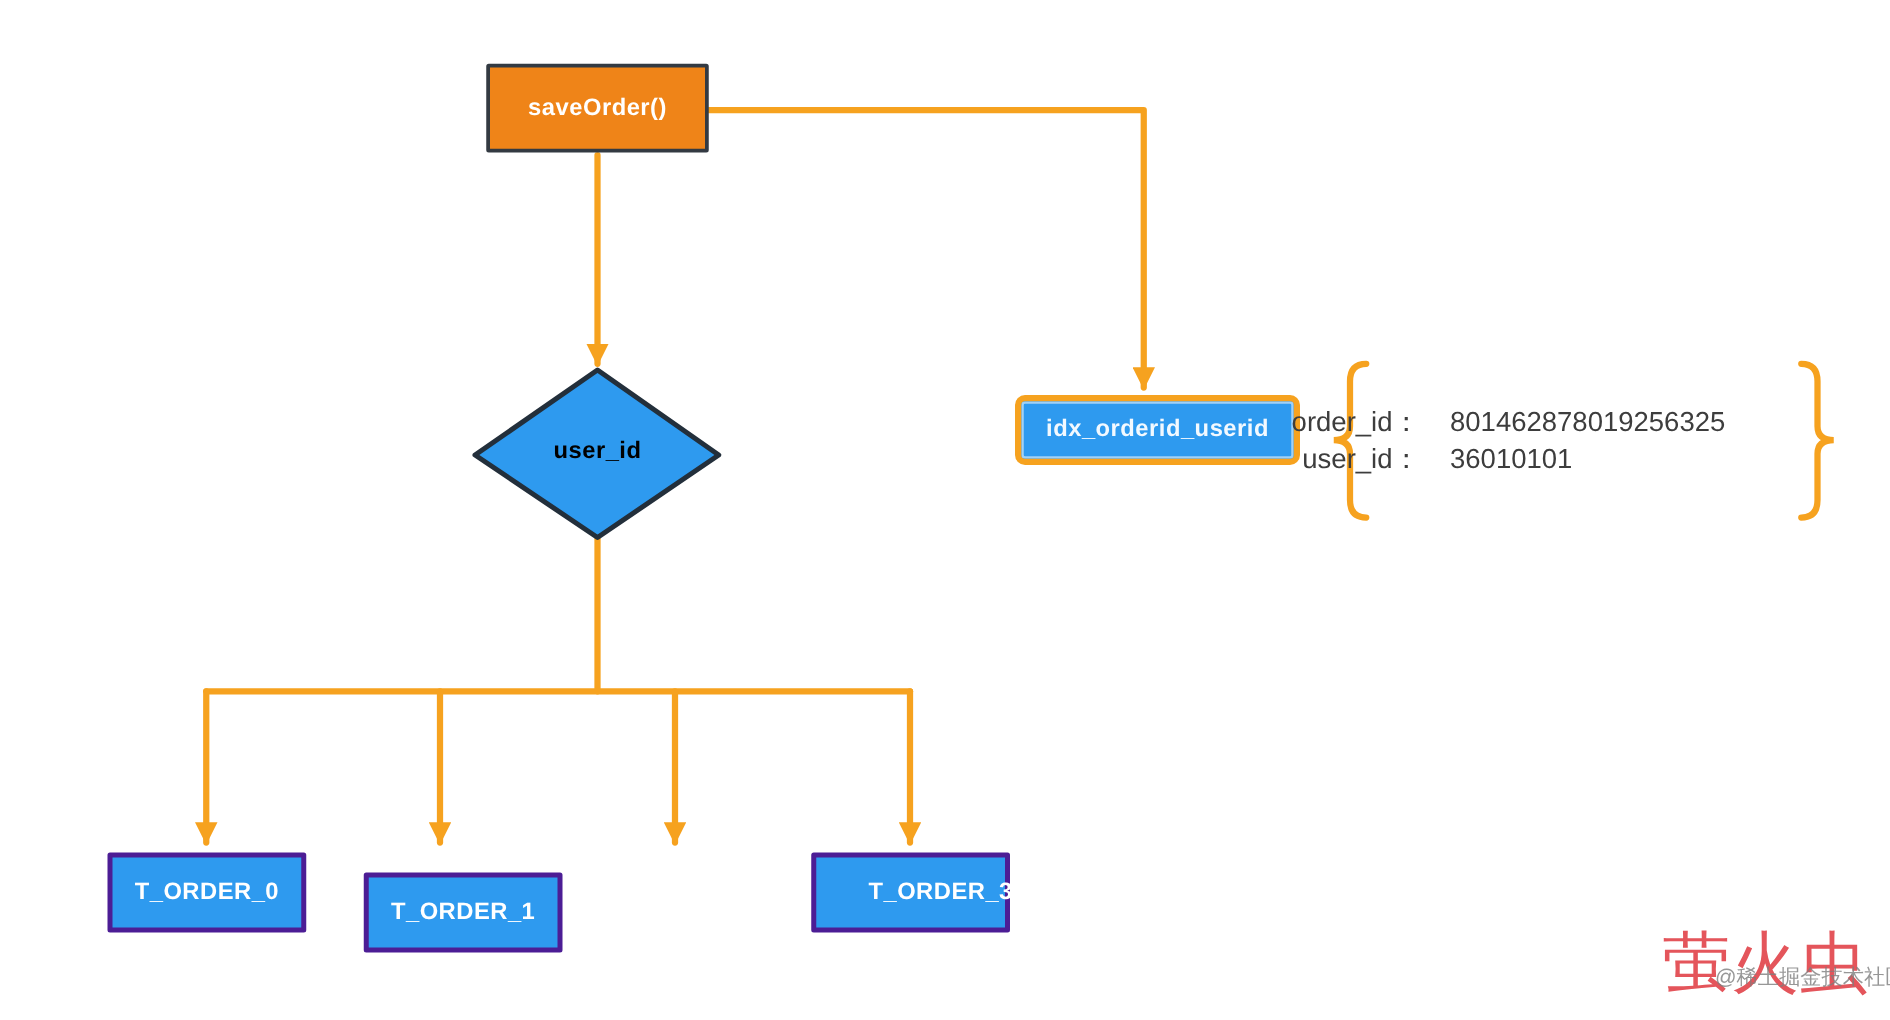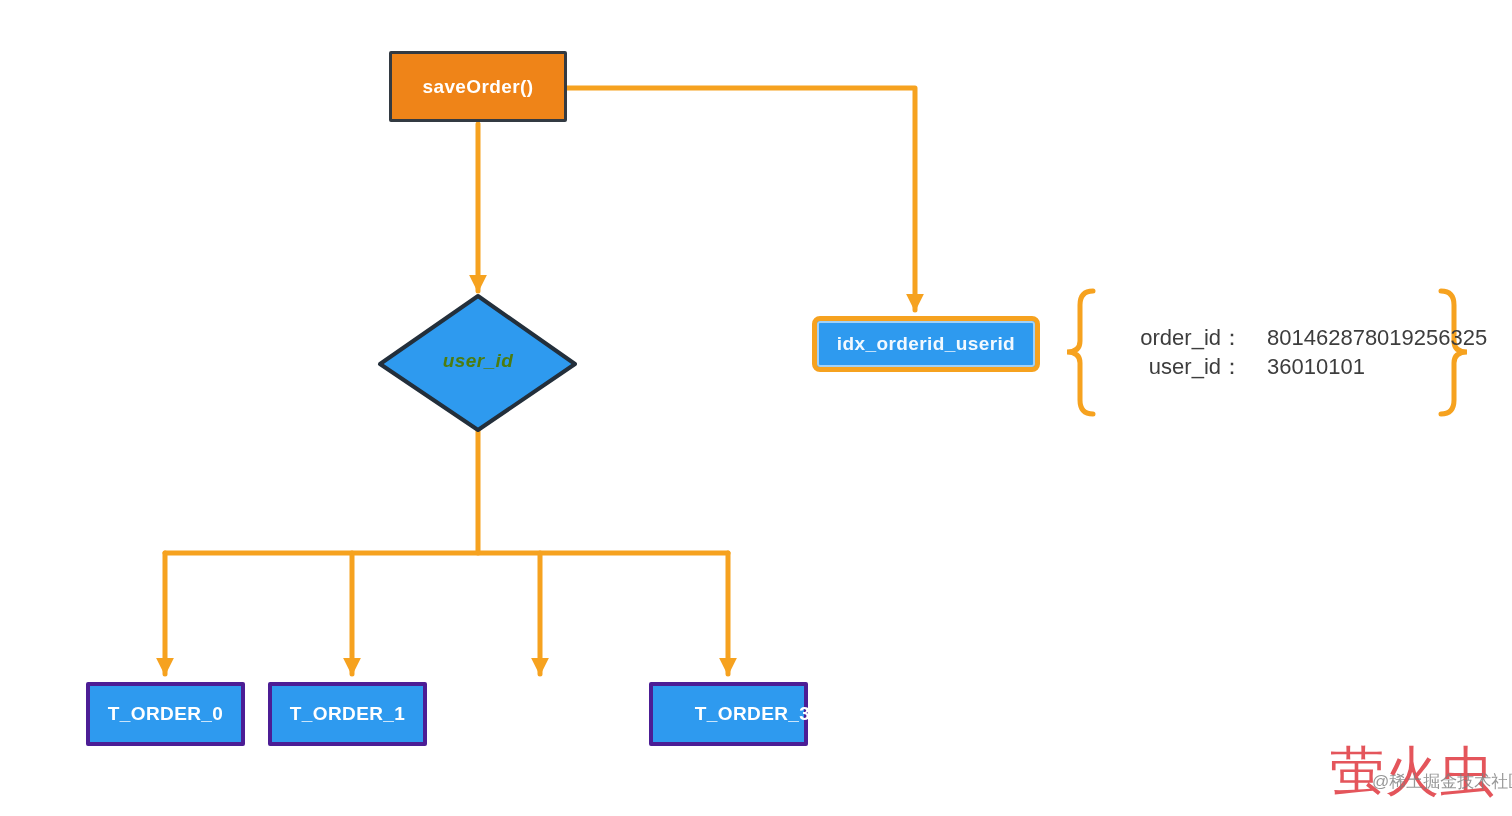--- a/index.html
+++ b/index.html
@@ -46,43 +46,42 @@
     border: 5px solid #F6A21F;
     border-radius: 8px;
     box-shadow: inset 0 0 0 2px rgba(255,255,255,0.55);
     color: #f2f9ff;
   }
 
   .diamond-label {
     position: absolute;
     left: 398px; top: 350px;
     width: 160px;
-    color: #4d7c0f;
+    color: #000000;
     font-weight: 700;
     font-size: 19px;
     letter-spacing: 0.4px;
     text-align: center;
-    font-style: italic;
   }
 
   .t-order {
     top: 682px;
     width: 159px; height: 64px;
     background: #2E9AEF;
     border: 4px solid #4c1d95;
     border-radius: 2px;
   }
   .t-order-0 { left: 86px; }
-  .t-order-1 { left: 268px; }
+  .t-order-1 { left: 291px; margin-top: 16px; }
   .t-order-2 { left: 461px; }
   .t-order-3 { left: 649px; padding-left: 48px; }
 
   .record-annotation {
     position: absolute;
-    left: 1139px; top: 323px;
+    left: 1032px; top: 323px;
     color: #3d3d3d;
     font-size: 22px;
     line-height: 29px;
     white-space: nowrap;
   }
   .record-row { display: flex; }
   .record-label {
     display: inline-block;
     width: 104px;
     text-align: right;

